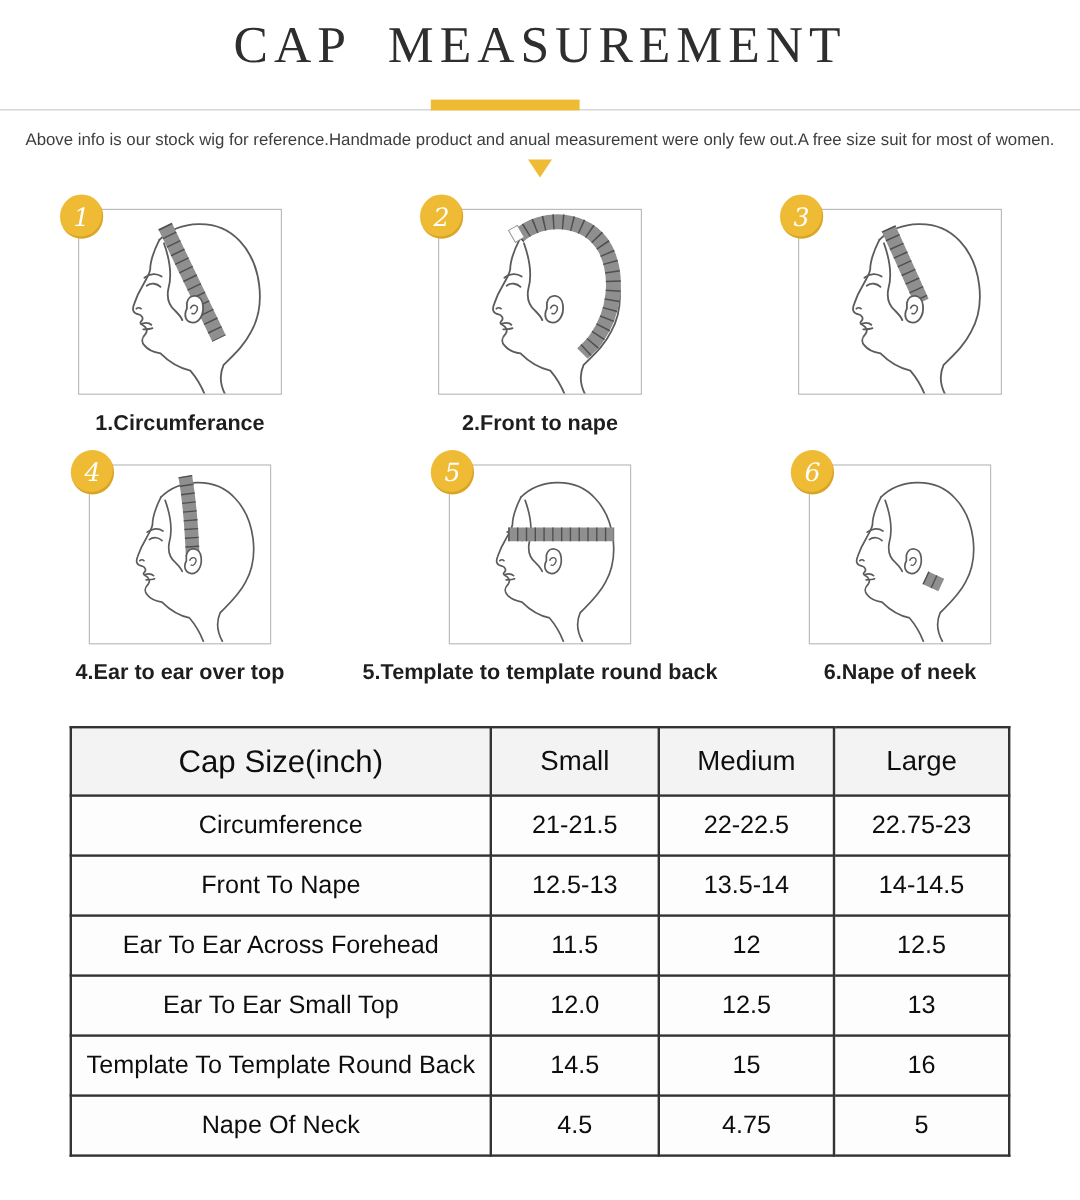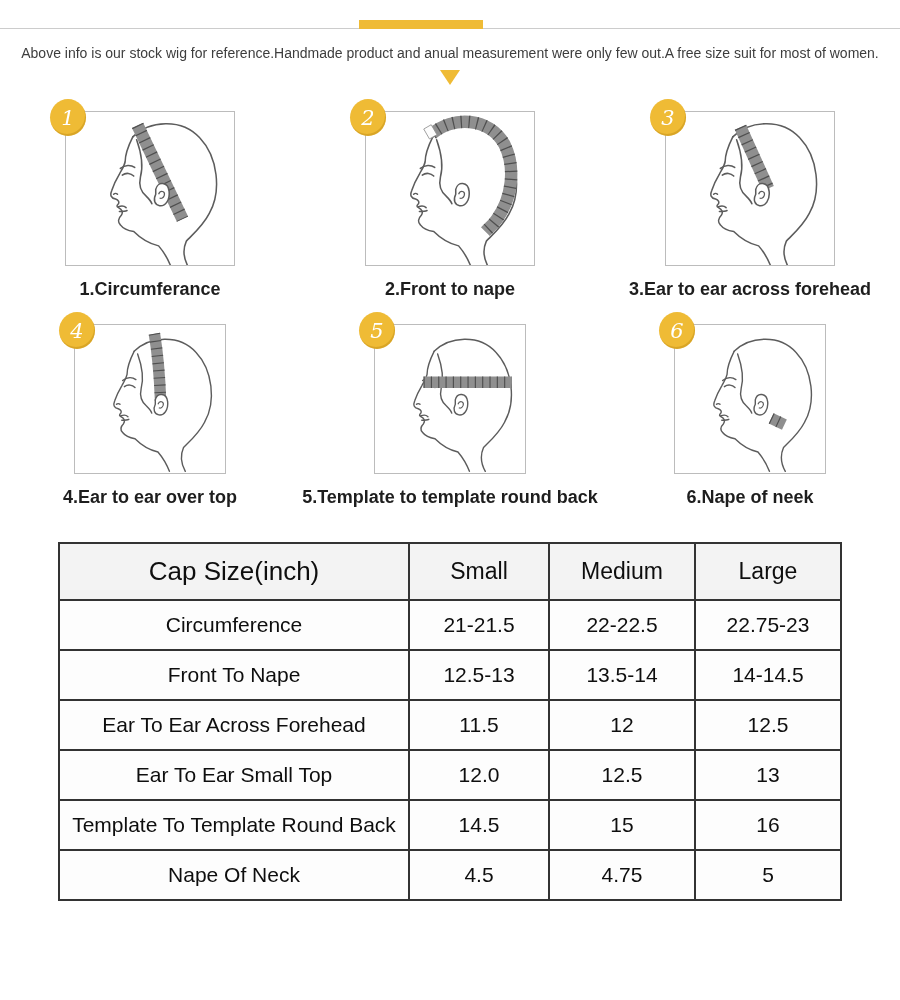--- a/index.html
+++ b/index.html
@@ -83,20 +83,21 @@
       <path d="M 53,104 C 56,104 59,104 61,103"></path>
     </g>
     <g id="head-ear">
       <path d="M 91,81 C 93,72 104,73 105,83 C 106,92 101,99 95,98 C 90,97 88,92 91,86 Z" fill="#ffffff" stroke="#5c5c5c" stroke-width="1.6"></path>
       <path d="M 94,86 C 96,81 101,83 100,87 C 99,90 97,91 95,90" fill="none" stroke="#5c5c5c" stroke-width="1.3"></path>
     </g>
   </defs>
 </svg>
 
 <header>
+  <h1 class="title">CAP  MEASUREMENT</h1>
   <div class="divider">
     <div class="divider-line"></div>
     <div class="divider-bar"></div>
   </div>
   <p class="intro">Above info is our stock wig for reference.Handmade product and anual measurement were only few out.A free size suit for most of women.</p>
   <div class="down-tri"></div>
 </header>
 
 <section class="figures">
 
@@ -130,21 +131,20 @@
   <div class="figure">
     <div class="fig-box">
       <span class="badge">3</span>
       <svg class="head-svg" viewBox="0 0 170 160">
         <use href="#head-main"></use>
         <path class="tape-band" d="M 75,16 L 104,80"></path>
         <path class="tape-ticks" d="M 75,16 L 104,80"></path>
         <use href="#head-ear"></use>
       </svg>
     </div>
-    <div class="fig-caption">3.Ear to ear across forehead</div>
   </div>
 
   <div class="figure">
     <div class="fig-box">
       <span class="badge">4</span>
       <svg class="head-svg" viewBox="0 0 170 160">
         <use href="#head-main"></use>
         <path class="tape-band" d="M 90,6 C 94,30 96,56 97,82"></path>
         <path class="tape-ticks" d="M 90,6 C 94,30 96,56 97,82"></path>
         <use href="#head-ear"></use>

